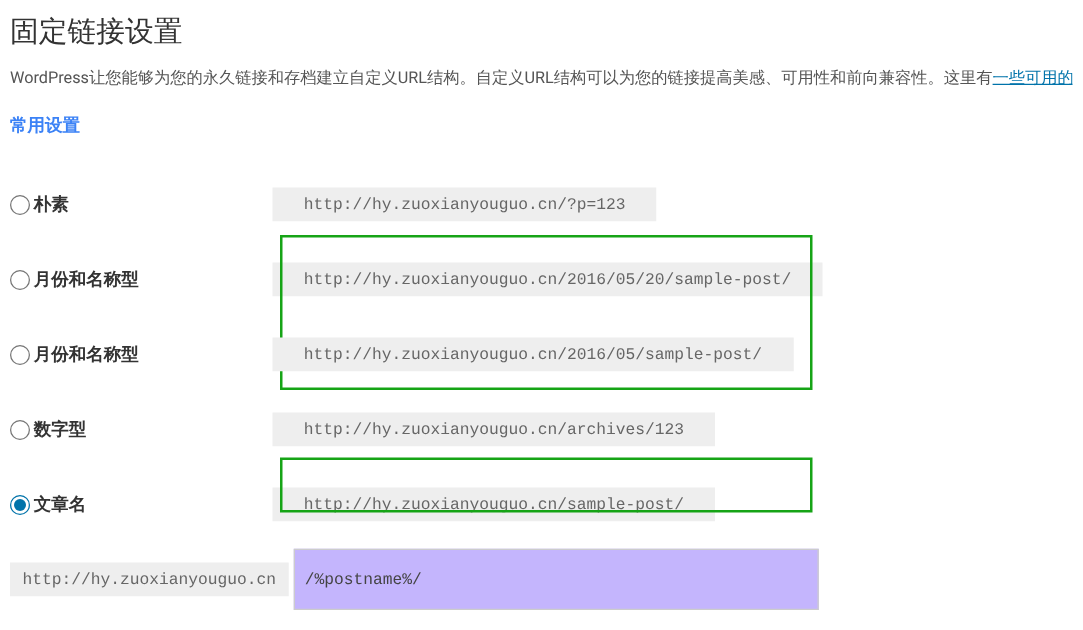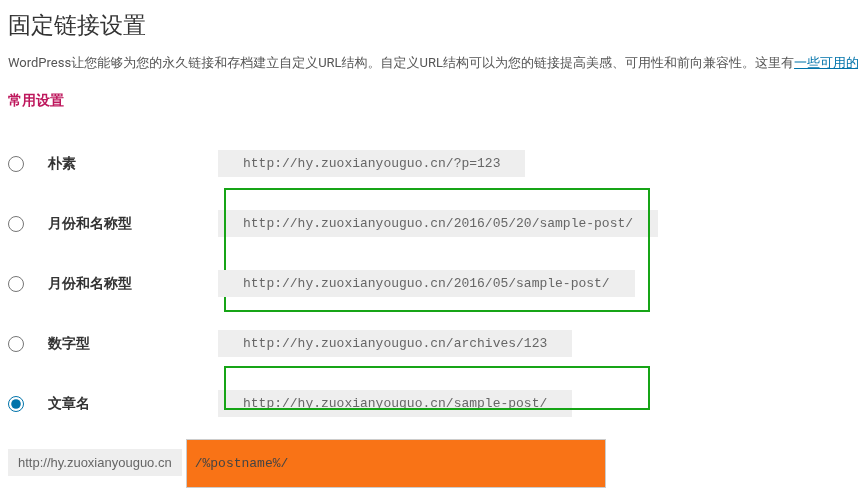--- a/index.html
+++ b/index.html
@@ -22,35 +22,35 @@
       color: #555;
       line-height: 1.6;
       margin-bottom: 18px;
       white-space: nowrap;
       overflow: hidden;
     }
     p.desc a { color: #0073aa; text-decoration: underline; }
     h2.section-title {
       font-size: 14px;
       font-weight: 700;
-      color: #be185d;
+      color: #3b82f6;
       margin-bottom: 24px;
     }
     .options { display: flex; flex-direction: column; gap: 0; }
     .option-row {
       display: flex;
       align-items: center;
       min-height: 60px;
       position: relative;
     }
     .radio-col {
       width: 210px;
       display: flex;
       align-items: center;
-      gap: 24px;
+      gap: 3px;
       flex-shrink: 0;
     }
     input[type="radio"] {
       width: 16px;
       height: 16px;
       margin: 0;
       accent-color: #0073aa;
     }
     .option-label {
       font-size: 14px;
@@ -73,36 +73,36 @@
     .green-box.box-a {
       left: 216px; top: -6px;
       width: 426px; height: 124px;
     }
     .green-box.box-b {
       left: 216px; top: -8px;
       width: 426px; height: 44px;
     }
     .wrap2 { position: relative; }
     .custom-row .base-url {
-      font-family: Liberation Sans, sans-serif;
+      font-family: Liberation Mono, monospace;
       font-size: 13px;
       background: #eee;
       color: #666;
       padding: 6px 10px;
       display: inline-block;
       margin-right: 4px;
     }
     .custom-row input[type="text"] {
       font-family: Consolas, Monaco, "Courier New", monospace;
       font-size: 13px;
       padding: 16px 8px;
       border: 1px solid #ccc;
       width: 420px;
       color: #444;
-      background: #f97316;
+      background: #c4b5fd;
     }
   </style>
 </head>
 <body>
 
 <h1 class="page-title">固定链接设置</h1>
 
 <p class="desc">
   <span>WordPress让您能够为您的永久链接和存档建立自定义URL结构。自定义URL结构可以为您的链接提高美感、可用性和前向兼容性。这里有</span><a href="#">一些可用的</a>
 </p>

